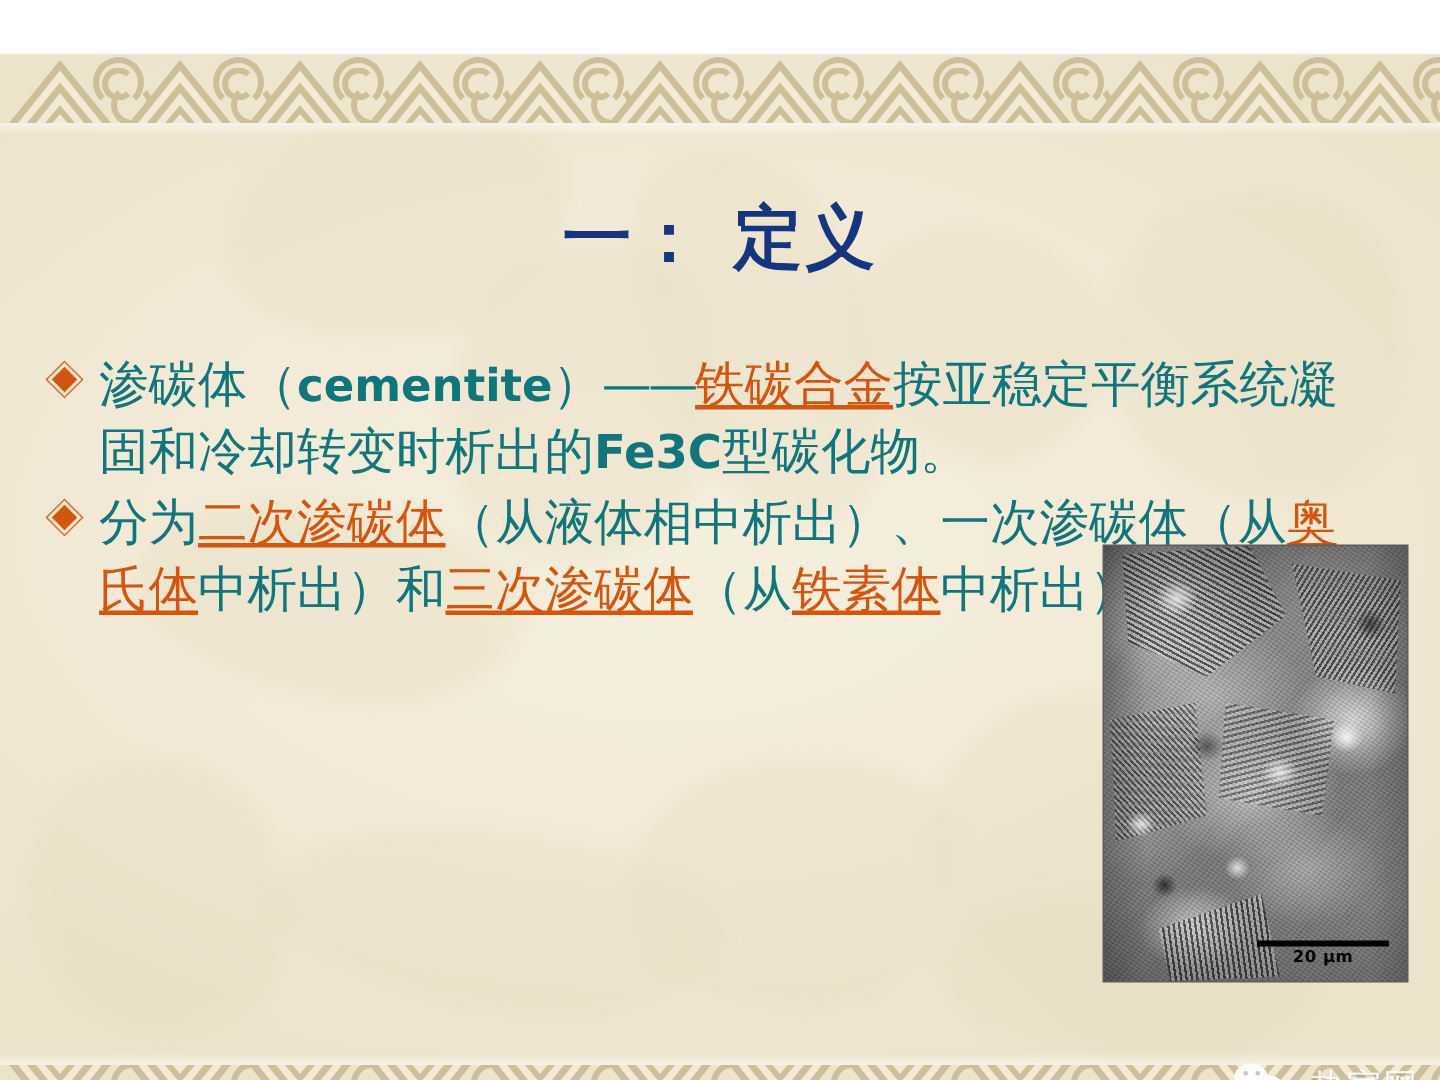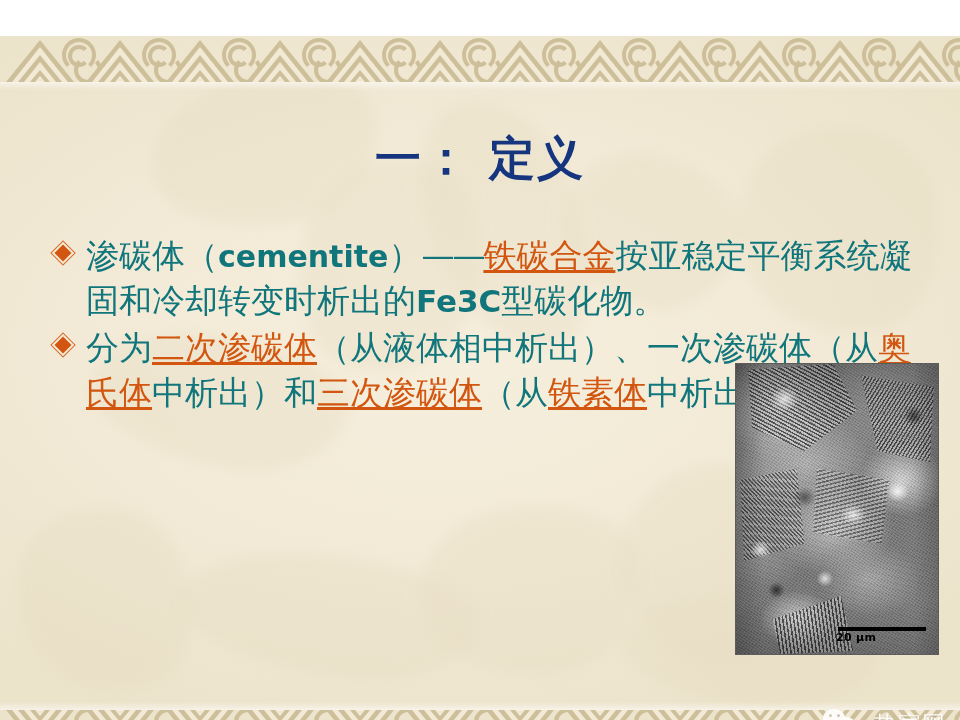--- a/index.html
+++ b/index.html
@@ -162,21 +162,21 @@
     font-size: 46px;
     font-weight: 700;
     color: #16357f;
     letter-spacing: 2px;
     white-space: pre;
   }
 
   
   .body-block {
     position: absolute;
-    left: 52px;
+    left: 32px;
     top: 198px;
     width: 890px;
     font-family: "DejaVu Serif", "Liberation Serif", serif;
     color: #11767c;
     font-size: 33px;
     line-height: 1.36;
   }
 
   .para {
     position: relative;
@@ -311,21 +311,21 @@
       linear-gradient(to top,   rgba(0,0,0,.18), rgba(0,0,0,0) 18%),
       linear-gradient(to right, rgba(0,0,0,.20), rgba(0,0,0,0) 14%),
       linear-gradient(to left,  rgba(0,0,0,.16), rgba(0,0,0,0) 12%);
   }
 
   .scalebar {
     position: absolute;
     right: 10px;
     bottom: 10px;
     width: 92px;
-    text-align: left;
+    text-align: center;
   }
   .scalebar .bar {
     height: 4px;
     background: #000;
     width: 88px;
     margin: 0 auto 1px auto;
   }
   .scalebar .label {
     font-family: "DejaVu Sans", "Liberation Sans", sans-serif;
     font-size: 11px;

